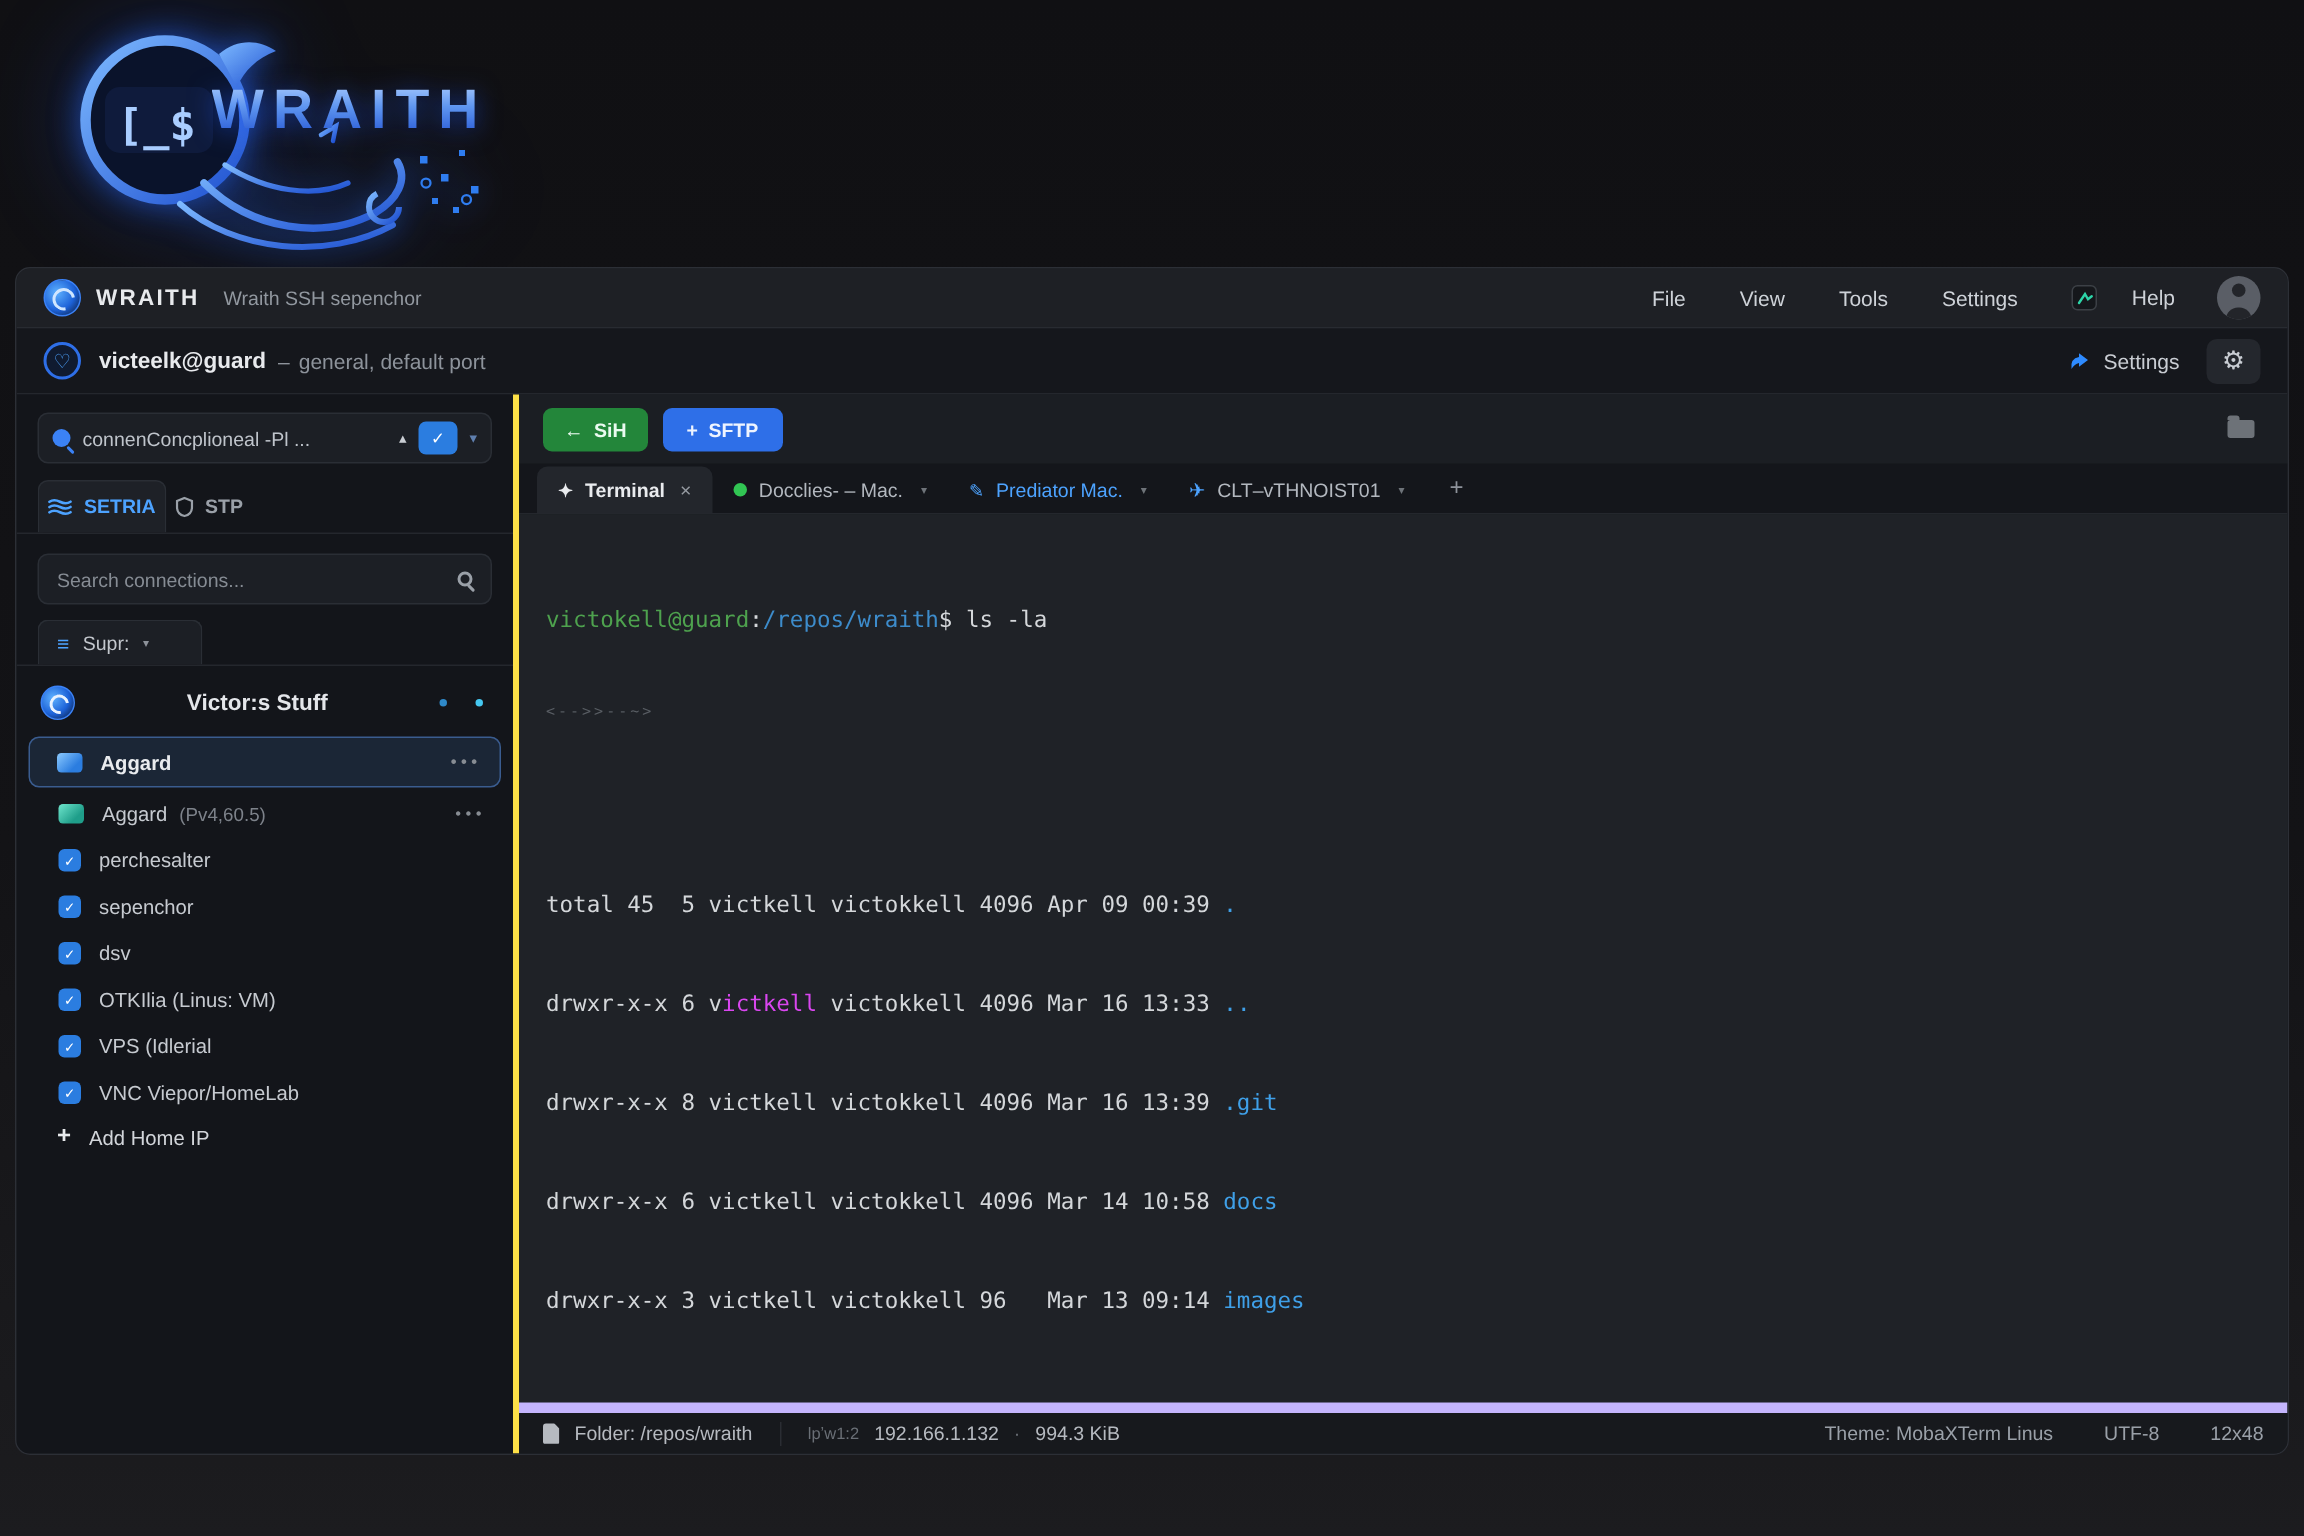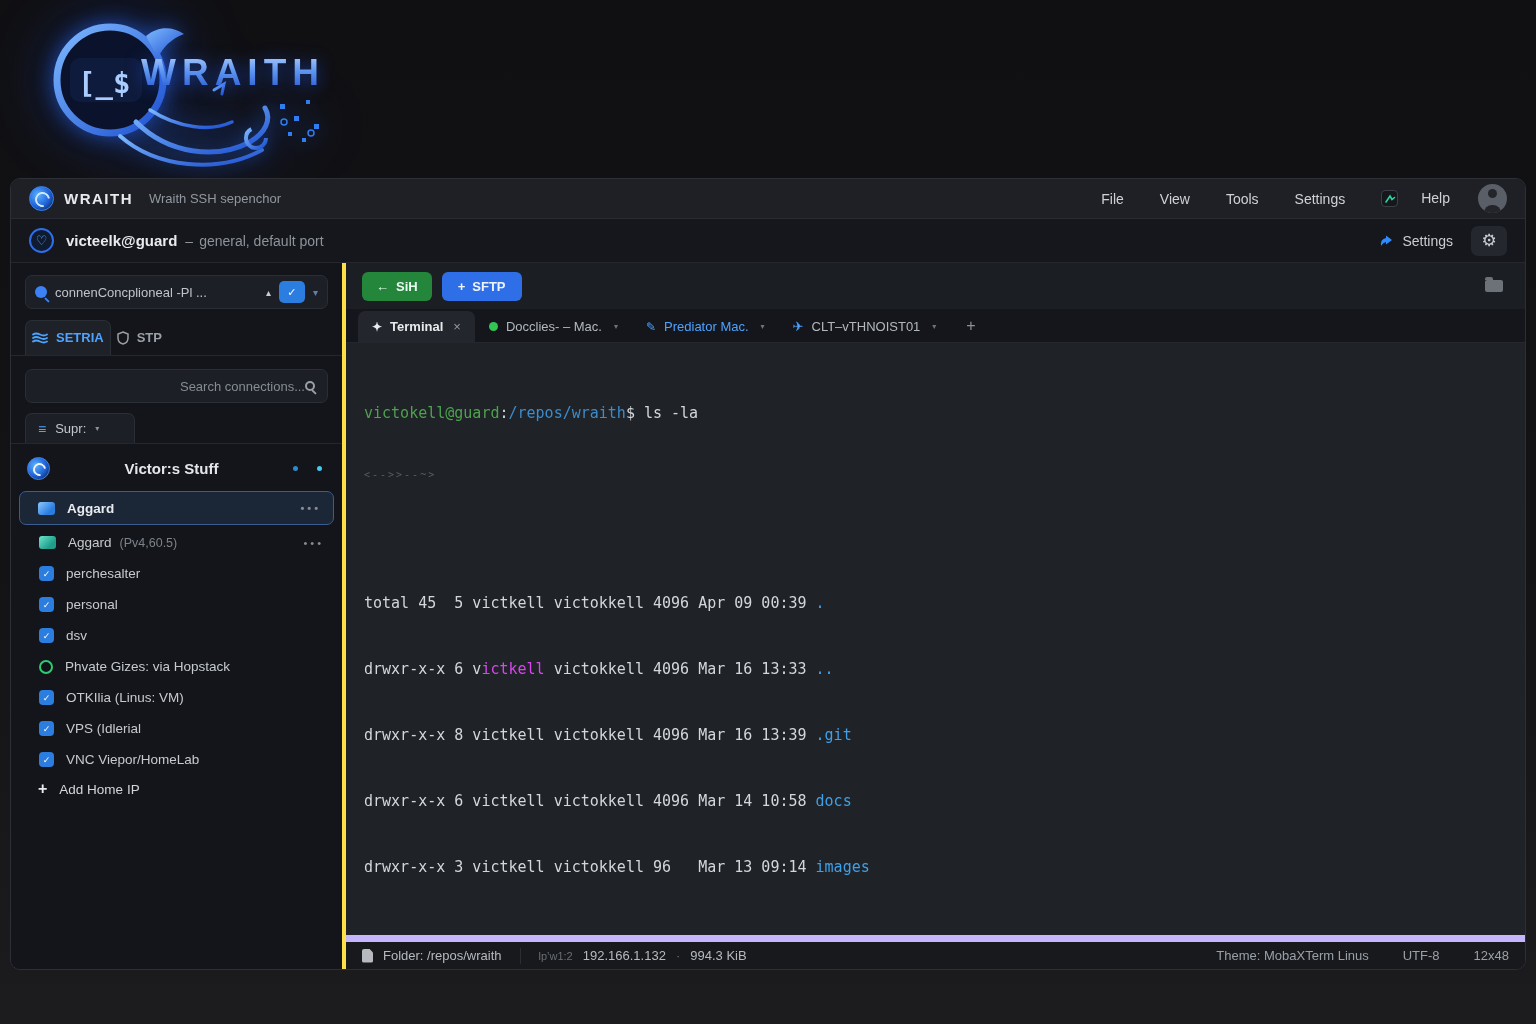--- a/index.html
+++ b/index.html
@@ -80,21 +80,21 @@
 
   .side-tabs { display:flex; border-bottom:1px solid #24272d; padding:0 0 0 14px; align-items:flex-end; }
   .side-tab { padding:9px 6px 10px; font-size:13px; font-weight:600; color:#9aa0a8;
     display:flex; gap:8px; align-items:center; }
   .side-tab.active { background:#1e2127; color:#4da3ff; border:1px solid #2a2e35; border-bottom:none;
     border-radius:7px 7px 0 0; }
 
   .search { margin:13px 14px 6px; height:34px; background:#1c1f25; border:1px solid #2a2e35;
     border-radius:7px; display:flex; align-items:center; padding:0 12px; }
   .search input { flex:1; background:transparent; border:none; outline:none; color:#c9cdd3;
-    font-size:13px; font-family:"Liberation Sans",sans-serif;text-align:right; }
+    font-size:13px; font-family:"Liberation Sans",sans-serif; }
   .search input::placeholder { color:#868c94; }
   .mag-gray { width:10px; height:10px; border:2px solid #9aa0a8; border-radius:50%; position:relative; flex:none; }
   .mag-gray::after { content:""; position:absolute; right:-4px; bottom:-4px; width:6px; height:2px;
     background:#9aa0a8; transform:rotate(45deg); border-radius:2px; }
 
   .group-row { padding:4px 0 0 14px; border-bottom:1px solid #24272d; }
   .group-tab { width:110px; height:30px; background:#1c1f25; border:1px solid #2a2e35; border-bottom:none;
     border-radius:7px 7px 0 0; display:flex; align-items:center; gap:9px; padding:0 12px;
     font-size:13px; color:#c3c7cd; }
   .ham { color:#4da3ff; font-size:14px; font-weight:700; }
@@ -314,31 +314,27 @@
         <div class="item">
           <span class="chk">
               <span>✓</span>
             </span>
           <span>perchesalter</span>
         </div>
         <div class="item">
           <span class="chk">
               <span>✓</span>
             </span>
-          <span>personal</span>
+          <span>sepenchor</span>
         </div>
         <div class="item">
           <span class="chk">
               <span>✓</span>
             </span>
           <span>dsv</span>
-        </div>
-        <div class="item">
-          <span class="greenring"></span>
-          <span>Phvate Gizes: via Hopstack</span>
         </div>
         <div class="item">
           <span class="chk">
               <span>✓</span>
             </span>
           <span>OTKIlia (Linus: VM)</span>
         </div>
         <div class="item">
           <span class="chk">
               <span>✓</span>

